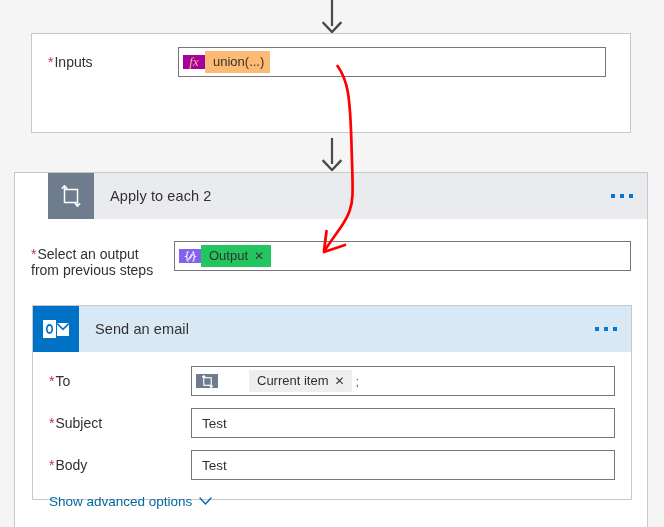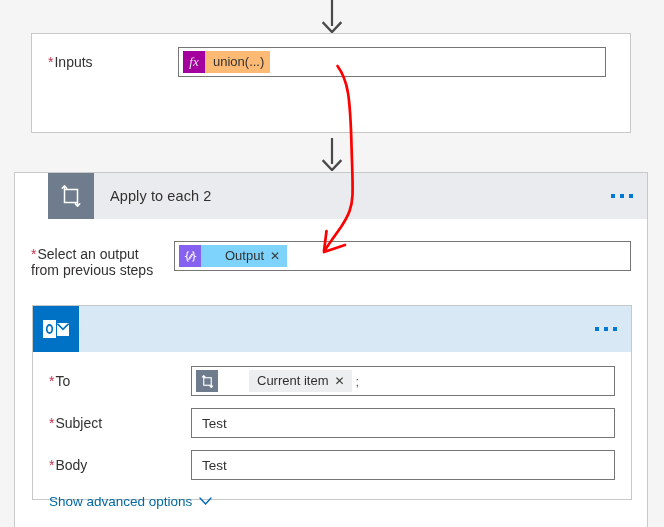--- a/index.html
+++ b/index.html
@@ -110,26 +110,26 @@
   
   .chip {
     display: inline-flex;
     align-items: center;
     height: 22px;
     font-size: 13px;
     white-space: nowrap;
   }
   .chip-icon {
     width: 22px;
-    height: 22px;
+    height: 14px;
     flex: 0 0 22px;
     display: flex;
     align-items: center;
     justify-content: center;
-    color: #e5e5e5;
+    color: #fdba74;
   }
   .chip-text {
     padding: 0 6px 0 8px;
     line-height: 22px;
     color: #323130;
   }
   .chip-x {
     padding-right: 7px;
     font-size: 12px;
     color: #3b3a39;
@@ -138,21 +138,21 @@
   .chip-suffix {
     padding-left: 4px;
     font-size: 13px;
     color: #605e5c;
   }
 
   .chip-fx .chip-icon { background: #a4009e; font-style: italic; font-family: "Liberation Serif", serif; font-size: 13px; }
   .chip-fx .chip-body { background: #fdba74; display: flex; align-items: center; height: 22px; flex-direction: column; }
 
   .chip-output .chip-icon { background: #8661f0; }
-  .chip-output .chip-body { background: #7dd3fc; display: flex; align-items: center; height: 22px; padding-left: 16px; }
+  .chip-output .chip-body { background: #22c55e; display: flex; align-items: center; height: 22px; }
 
   .chip-current .chip-icon { background: #6e7c8d; }
   .chip-current .chip-body { background: #eceef0; display: flex; align-items: center; height: 22px; margin-left: 31px; }
 
   
   .adv-link {
     display: inline-flex;
     align-items: center;
     gap: 7px;
     color: #0369a1;
@@ -252,20 +252,21 @@
         <div class="card-header" style="background:#d9e8f5;">
           <div class="card-icon" style="background:#0072c6;">
             <svg width="30" height="26" viewBox="0 0 30 26">
               <rect x="2" y="4" width="13" height="18" fill="#ffffff"></rect>
               <ellipse cx="8.5" cy="13" rx="3.6" ry="5" fill="#0072c6"></ellipse>
               <ellipse cx="8.5" cy="13" rx="1.9" ry="3.1" fill="#ffffff"></ellipse>
               <path d="M16 7 L28 7 L28 20 L16 20 Z" fill="#ffffff"></path>
               <path d="M16.3 7.6 L22 13.4 L27.7 7.6" fill="none" stroke="#0072c6" stroke-width="1.6"></path>
             </svg>
           </div>
+          <div class="card-title">Send an email</div>
           <div class="ellipsis">
             <i></i>
             <i></i>
             <i></i>
           </div>
         </div>
 
         <div class="card-body">
 
           <div class="field-row" style="padding-top:14px;">

